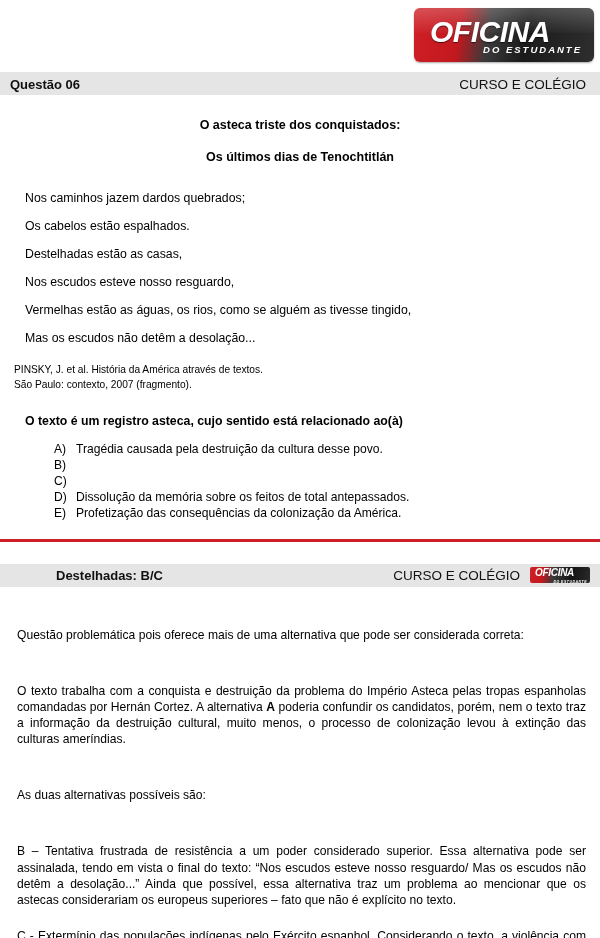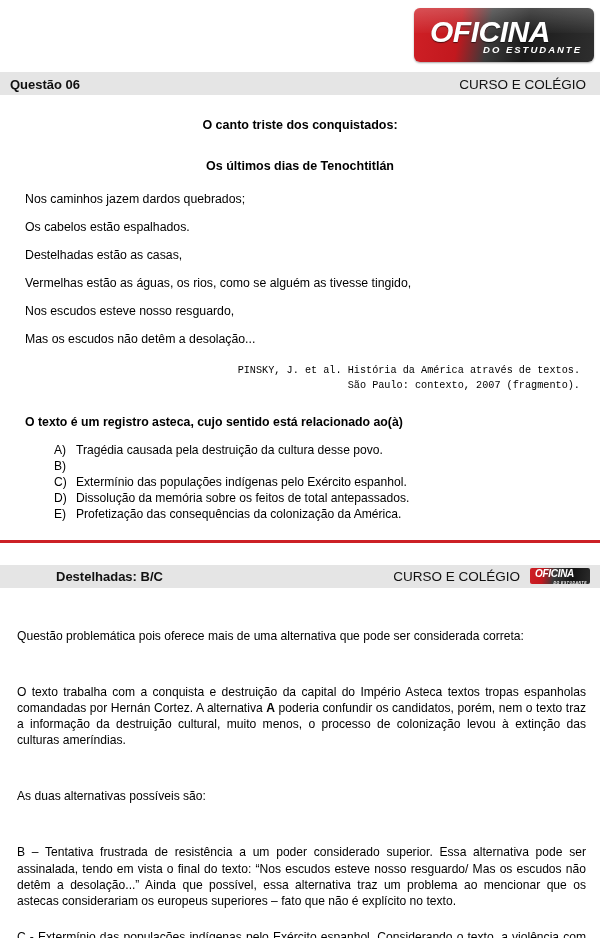--- a/index.html
+++ b/index.html
@@ -132,36 +132,35 @@
   .question-body {
     padding: 0 14px;
   }
   .poem-title {
     text-align: center;
     font-size: 12.5px;
     font-weight: bold;
     margin-top: 23px;
   }
   .poem-title.second {
-    margin-top: 27px;
+    margin-top: 18px;
   }
   .poem {
-    margin-top: 20px;
+    margin-top: 28px;
     padding-left: 11px;
   }
   .poem-line {
     font-size: 12.3px;
     margin-bottom: 14.5px;
     line-height: 1.1;
   }
   .citation {
     margin-top: 16px;
     padding-right: 6px;
-    text-align: right;
-    font-family: Liberation Mono, monospace;
+    text-align: left;
   }
   .citation-line {
     font-size: 10.2px;
     line-height: 1.55;
   }
   .stem {
     margin-top: 21px;
     padding-left: 11px;
     font-size: 12.3px;
     font-weight: bold;
@@ -202,50 +201,49 @@
   </div>
 </div>
 
 <div class="bar">
   <span class="bar-left">Questão 06</span>
   <span class="bar-right">CURSO E COLÉGIO</span>
 </div>
 
 <div class="question-body">
 
-  <div class="poem-title">O canto triste dos conquistados:</div>
+  <div class="poem-title">O asteca triste dos conquistados:</div>
   <div class="poem-title second">Os últimos dias de Tenochtitlán</div>
 
   <div class="poem">
     <div class="poem-line">Nos caminhos jazem dardos quebrados;</div>
     <div class="poem-line">Os cabelos estão espalhados.</div>
     <div class="poem-line">Destelhadas estão as casas,</div>
+    <div class="poem-line">Nos escudos esteve nosso resguardo,</div>
     <div class="poem-line">Vermelhas estão as águas, os rios, como se alguém as tivesse tingido,</div>
-    <div class="poem-line">Nos escudos esteve nosso resguardo,</div>
     <div class="poem-line">Mas os escudos não detêm a desolação...</div>
   </div>
 
   <div class="citation">
     <div class="citation-line">PINSKY, J. et al. História da América através de textos.</div>
     <div class="citation-line">São Paulo: contexto, 2007 (fragmento).</div>
   </div>
 
   <div class="stem">O texto é um registro asteca, cujo sentido está relacionado ao(à)</div>
 
   <div class="alternatives">
     <div class="alt-row">
       <span class="alt-letter">A)</span>
       <span>Tragédia causada pela destruição da cultura desse povo.</span>
     </div>
     <div class="alt-row">
       <span class="alt-letter">B)</span>
     </div>
     <div class="alt-row">
       <span class="alt-letter">C)</span>
-      <span>Extermínio das populações indígenas pelo Exército espanhol.</span>
     </div>
     <div class="alt-row">
       <span class="alt-letter">D)</span>
       <span>Dissolução da memória sobre os feitos de total antepassados.</span>
     </div>
     <div class="alt-row">
       <span class="alt-letter">E)</span>
       <span>Profetização das consequências da colonização da América.</span>
     </div>
   </div>
@@ -264,21 +262,21 @@
       <span class="mini-logo-word">OFICINA</span>
       <span class="mini-logo-sub">DO ESTUDANTE</span>
     </span>
   </span>
 </div>
 
 <div class="answer-body">
 
   <div class="para">Questão problemática pois oferece mais de uma alternativa que pode ser considerada correta:</div>
 
-  <div class="para"><span>O texto trabalha com a conquista e destruição da capital do Império Asteca textos tropas espanholas comandadas por Hernán Cortez. A alternativa </span><b>A</b><span> poderia confundir os candidatos, porém, nem o texto traz a informação da destruição cultural, muito menos, o processo de colonização levou à extinção das culturas ameríndias.</span></div>
+  <div class="para"><span>O texto trabalha com a conquista e destruição da problema do Império Asteca pelas tropas espanholas comandadas por Hernán Cortez. A alternativa </span><b>A</b><span> poderia confundir os candidatos, porém, nem o texto traz a informação da destruição cultural, muito menos, o processo de colonização levou à extinção das culturas ameríndias.</span></div>
 
   <div class="para">As duas alternativas possíveis são:</div>
 
   <div class="para">B – Tentativa frustrada de resistência a um poder considerado superior. Essa alternativa pode ser assinalada, tendo em vista o final do texto: “Nos escudos esteve nosso resguardo/ Mas os escudos não detêm a desolação...”  Ainda que possível, essa alternativa traz um problema ao mencionar que os astecas considerariam os europeus superiores – fato que não é explícito no texto.</div>
 
   <div class="para tight">C -  Extermínio das populações indígenas pelo Exército espanhol. Considerando o texto, a violência com que os espanhois destruíram a capital asteca é bastante ressaltada. Embora tal destruição, em específico, não tenha significado o extermínio físico total dos indígenas, é comum a utilização do termo extermínio por professores de história e materiais didáticos do Ensino Médio, para caracterizar a situação política dos astecas após a destruição de sua capital.</div>
 
 </div>
 
 </body></html>

